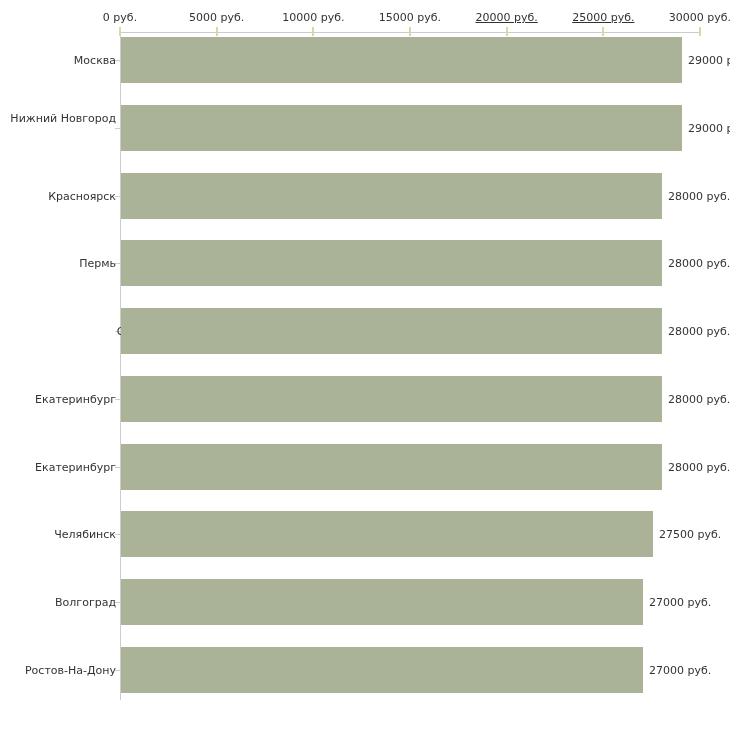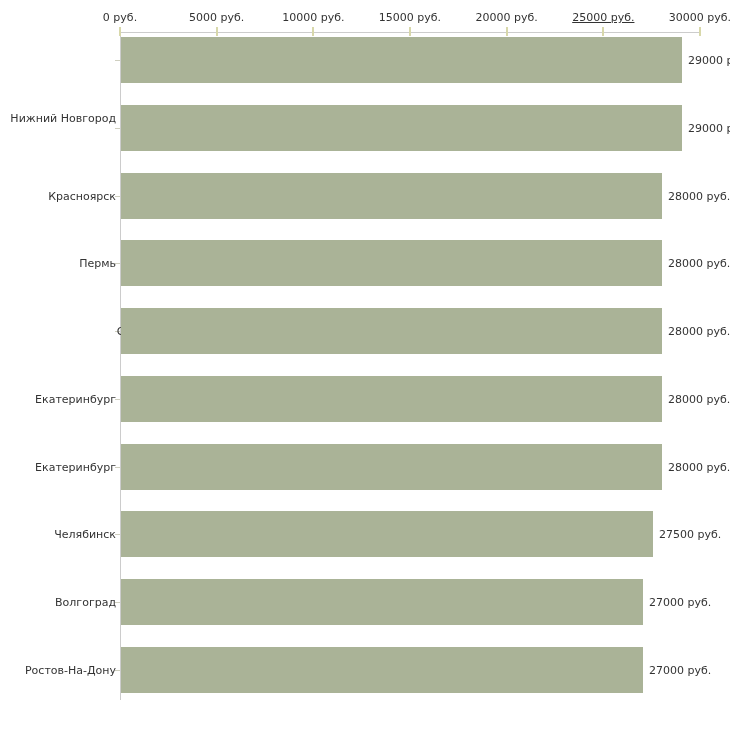--- a/index.html
+++ b/index.html
@@ -52,26 +52,27 @@
     <div class="axis-line" style="left: 120px; top: 32px; width: 1px; height: 668px;"></div>
     <div class="tick-mark" style="left: 119px; top: 27px; width: 2px; height: 9px; background: rgb(216, 216, 170);"></div>
     <div class="tick-label" style="left: 72px; top: 11px; color: rgb(51, 51, 51);">0 руб.</div>
     <div class="tick-mark" style="left: 215.667px; top: 27px; width: 2px; height: 9px; background: rgb(216, 216, 170);"></div>
     <div class="tick-label" style="left: 168.667px; top: 11px; color: rgb(51, 51, 51);">5000 руб.</div>
     <div class="tick-mark" style="left: 312.333px; top: 27px; width: 2px; height: 9px; background: rgb(216, 216, 170);"></div>
     <div class="tick-label" style="left: 265.333px; top: 11px; color: rgb(51, 51, 51);">10000 руб.</div>
     <div class="tick-mark" style="left: 409px; top: 27px; width: 2px; height: 9px; background: rgb(216, 216, 170);"></div>
     <div class="tick-label" style="left: 362px; top: 11px; color: rgb(51, 51, 51);">15000 руб.</div>
     <div class="tick-mark" style="left: 505.667px; top: 27px; width: 2px; height: 9px; background: rgb(216, 216, 170);"></div>
-    <div class="tick-label" style="left: 458.667px; top: 11px; color: rgb(51, 51, 51);">20000 руб.</div>
+    <div class="tick-label" style="left: 458.667px; top: 11px; color: rgb(51, 51, 51); text-decoration: underline;">20000 руб.</div>
     <div class="tick-mark" style="left: 602.333px; top: 27px; width: 2px; height: 9px; background: rgb(216, 216, 170);"></div>
     <div class="tick-label" style="left: 555.333px; top: 11px; color: rgb(51, 51, 51); text-decoration: underline;">25000 руб.</div>
     <div class="tick-mark" style="left: 699px; top: 27px; width: 2px; height: 9px; background: rgb(216, 216, 170);"></div>
     <div class="tick-label" style="left: 652px; top: 11px; color: rgb(51, 51, 51);">30000 руб.</div>
     <div class="cat-tick" style="left: 115px; top: 60px; width: 5px; height: 1px; background: rgb(207, 207, 192);"></div>
+    <div class="cat-label" style="top: 37px; color: rgb(51, 51, 51);">Москва</div>
     <div class="bar" style="left: 121px; top: 37px; width: 561px; background: rgb(170, 179, 151);"></div>
     <div class="val-label" style="left: 688px; top: 37px; color: rgb(51, 51, 51);">29000 руб.</div>
     <div class="cat-tick" style="left: 115px; top: 128px; width: 5px; height: 1px; background: rgb(207, 207, 192);"></div>
     <div class="cat-label" style="top: 95px; color: rgb(51, 51, 51);">Нижний Новгород</div>
     <div class="bar" style="left: 121px; top: 105px; width: 561px; background: rgb(170, 179, 151);"></div>
     <div class="val-label" style="left: 688px; top: 105px; color: rgb(51, 51, 51);">29000 руб.</div>
     <div class="cat-tick" style="left: 115px; top: 196px; width: 5px; height: 1px; background: rgb(207, 207, 192);"></div>
     <div class="cat-label" style="top: 173px; color: rgb(51, 51, 51);">Красноярск</div>
     <div class="bar" style="left: 121px; top: 173px; width: 541px; background: rgb(170, 179, 151);"></div>
     <div class="val-label" style="left: 668px; top: 173px; color: rgb(51, 51, 51);">28000 руб.</div>

